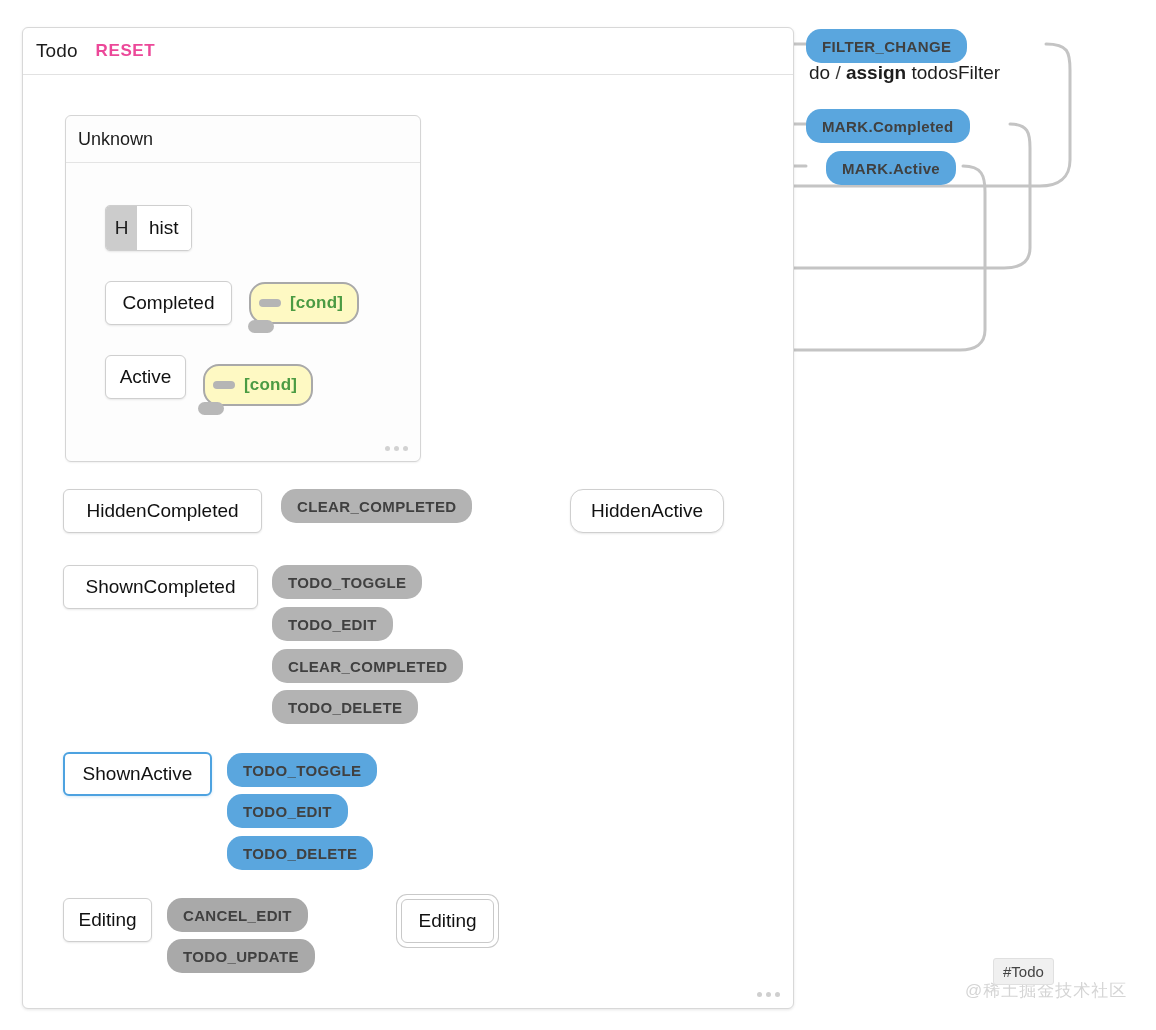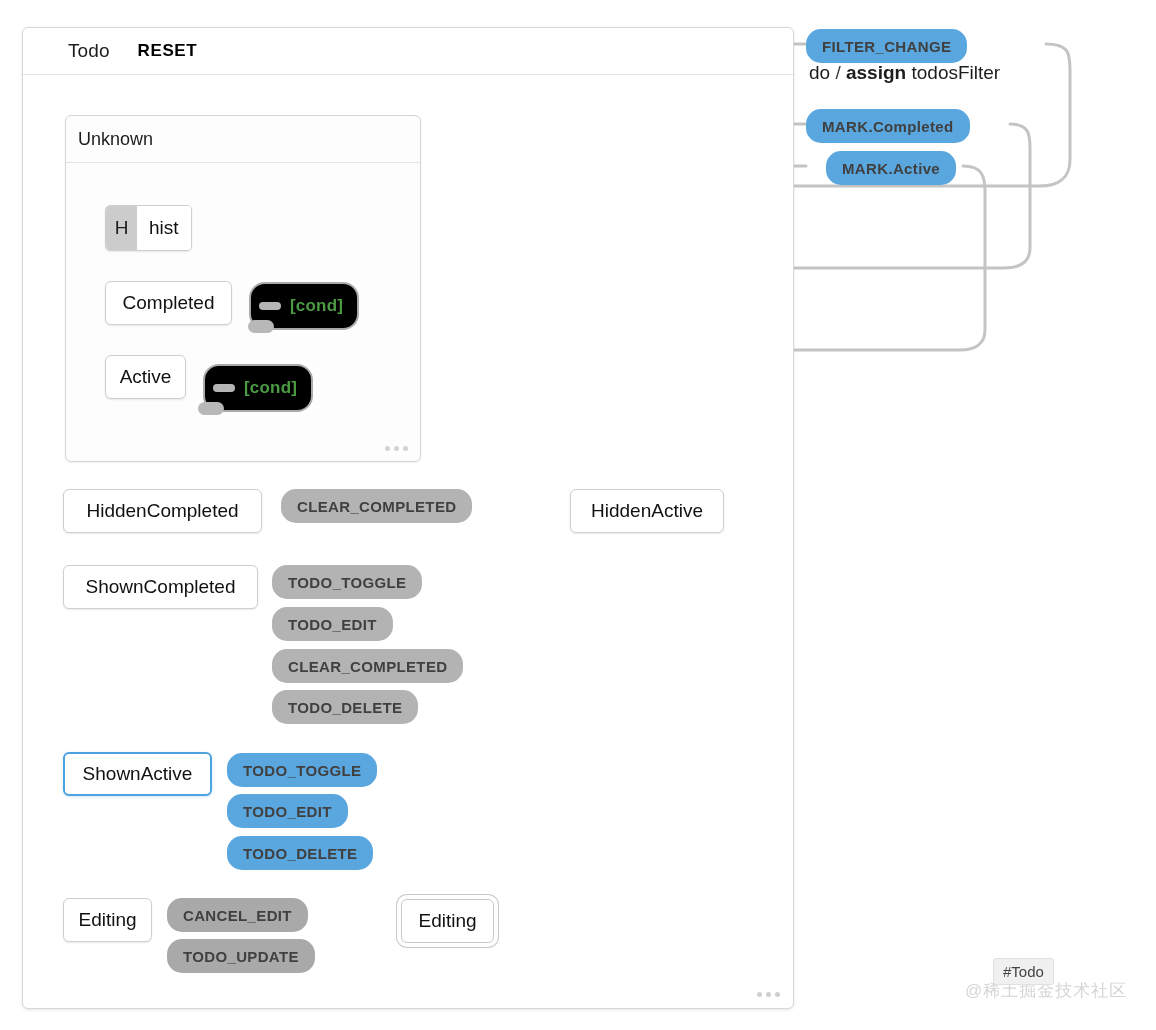--- a/index.html
+++ b/index.html
@@ -45,29 +45,27 @@
     display: flex;
     align-items: center;
     padding-left: 13px;
     gap: 18px;
     box-sizing: border-box;
   }
   .machine-title {
     font-size: 19px;
     color: #1c1c1c;
     letter-spacing: .1px;
-    margin-left: 32px;
   }
   .machine-reset {
     font-size: 17px;
     font-weight: bold;
-    color: #000000;
+    color: #ec4899;
     letter-spacing: .6px;
     cursor: pointer;
-    margin-left: 10px;
   }
   .machine-dots {
     position: absolute;
     right: 13px;
     bottom: 11px;
     display: flex;
     gap: 4px;
   }
   .machine-dots i {
     width: 5px; height: 5px; border-radius: 50%;
@@ -187,24 +185,24 @@
     cursor: pointer;
   }
   .evt.blue   { background: #5aa6de; }
   .evt.gray   { background: #b3b3b3; }
   .evt.graydk { background: #a9a9a9; }
 
   
   .cond {
     position: absolute;
     z-index: 7;
-    height: 48px;
+    height: 42px;
     border-radius: 16px;
     border: 2px solid #a9a9a9;
-    background: #000000;
+    background: #fef9c3;
     display: flex;
     align-items: center;
     gap: 9px;
     padding: 0 14px 0 8px;
     box-sizing: border-box;
     white-space: nowrap;
     cursor: pointer;
   }
   .cond .stub {
     width: 22px; height: 8px; border-radius: 4px;
@@ -376,21 +374,21 @@
     <span class="hist-badge">H</span>
     <span class="hist-label">hist</span>
   </div>
 
   <div class="node" style="left:105px; top:281px; width:127px;">Completed</div>
 
   <div class="node" style="left:105px; top:355px; width:81px;">Active</div>
 
   <div class="node" style="left:63px; top:489px; width:199px;">HiddenCompleted</div>
 
-  <div class="node" style="left:570px; top:489px; width:154px;">HiddenActive</div>
+  <div class="node" style="left:570px; top:489px; width:154px;border-radius:13px;">HiddenActive</div>
 
   <div class="node" style="left:63px; top:565px; width:195px;">ShownCompleted</div>
 
   <div class="node active" style="left:63px; top:752px; width:149px;">ShownActive</div>
 
   <div class="node" style="left:63px; top:898px; width:89px;">Editing</div>
 
   <div class="node final" style="left:401px; top:899px; width:93px;">Editing</div>
 
   <div class="evt blue" style="left:806px; top:29px;">FILTER_CHANGE</div>

